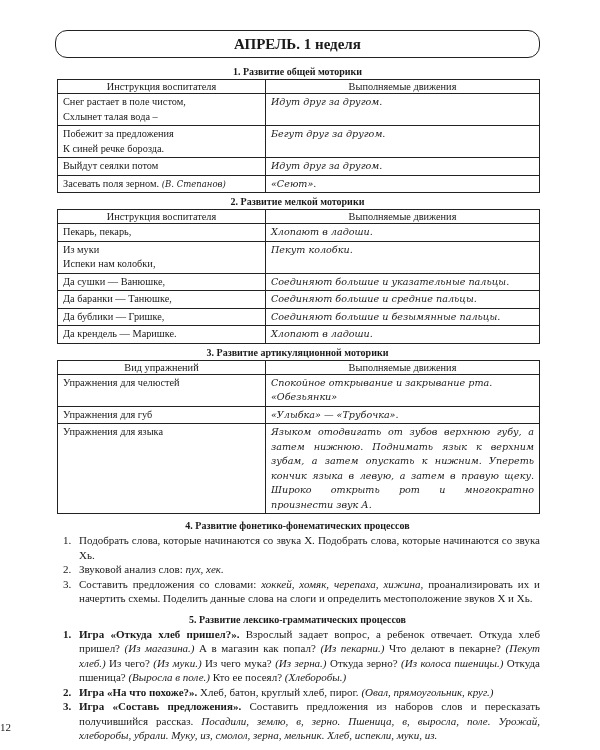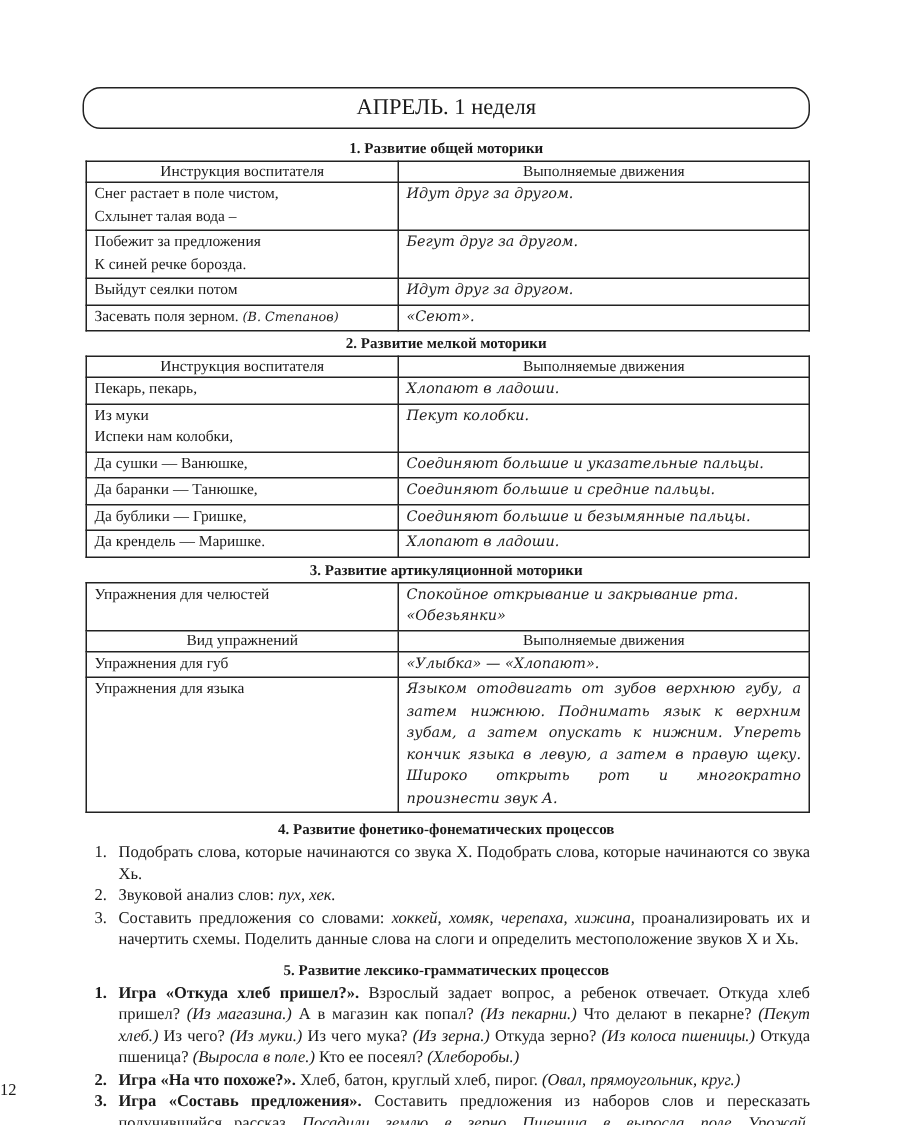--- a/index.html
+++ b/index.html
@@ -5,21 +5,21 @@
   html, body { margin:0; padding:0; }
   body {
     width:600px; height:750px; background:#ffffff; color:#1a1a1a;
     font-family:"Liberation Serif", "DejaVu Serif", serif;
     position:relative; overflow:hidden;
   }
   .page { position:absolute; left:55px; top:30px; width:485px; }
   .title-box {
     border:1.5px solid #222; border-radius:12px; height:26px;
     display:flex; align-items:center; justify-content:center;
-    font-weight:normal; font-size:15px; margin-bottom:8px;margin-top:28px;
+    font-weight:bold; font-size:15px; margin-bottom:8px;
   }
   .section-title { text-align:center; font-weight:bold; font-size:10px; margin:3px 0 2px 0; }
   table { width:483px; border-collapse:collapse; font-size:10.3px; margin-left:2px; }
   th, td { border:1px solid #222; vertical-align:top; padding:1px 5px; line-height:14.5px; }
   th { font-weight:normal; font-size:10.3px; text-align:center; padding:0 5px; line-height:13px; }
   td.left { width:197px; }
   td.right { font-style:italic; font-family:"DejaVu Serif", serif; font-size:9.6px; }
   .author { font-style:italic; font-size:8.5px; font-family:"DejaVu Serif", serif;text-align:right; }
   td.justify { text-align:justify; }
   ol { margin:2px 0 0 0; padding-left:0; list-style:none; font-size:11px; line-height:14.5px; }
@@ -105,33 +105,33 @@
       <td class="left">Да крендель — Маришке.</td>
       <td class="right">Хлопают в ладоши.</td>
     </tr>
   </tbody>
     </table>
 
   <div class="section-title">3. Развитие артикуляционной моторики</div>
   <table>
     <tbody>
         <tr>
+      <th>Вид упражнений</th>
+      <th>Выполняемые движения</th>
+    </tr>
+    <tr>
       <td class="left">Упражнения для челюстей</td>
       <td class="right">
         <div>Спокойное открывание и закрывание рта.</div>
         <div>«Обезьянки»</div>
       </td>
     </tr>
     <tr>
-      <th>Вид упражнений</th>
-      <th>Выполняемые движения</th>
-    </tr>
-    <tr>
       <td class="left">Упражнения для губ</td>
-      <td class="right">«Улыбка» — «Хлопают».</td>
+      <td class="right">«Улыбка» — «Трубочка».</td>
     </tr>
     <tr>
       <td class="left">Упражнения для языка</td>
       <td class="right justify" style="hyphens:auto;" lang="ru">Языком отодвигать от зубов верхнюю губу, а затем нижнюю. Поднимать язык к верхним зубам, а затем опускать к нижним. Упереть кончик языка в левую, а затем в правую щеку. Широко открыть рот и многократно произнести звук А.</td>
     </tr>
   </tbody>
     </table>
 
   <div class="section-title" style="margin-top:6px;">4. Развитие фонетико-фонематических процессов</div>
   <ol lang="ru" style="hyphens:auto;">

